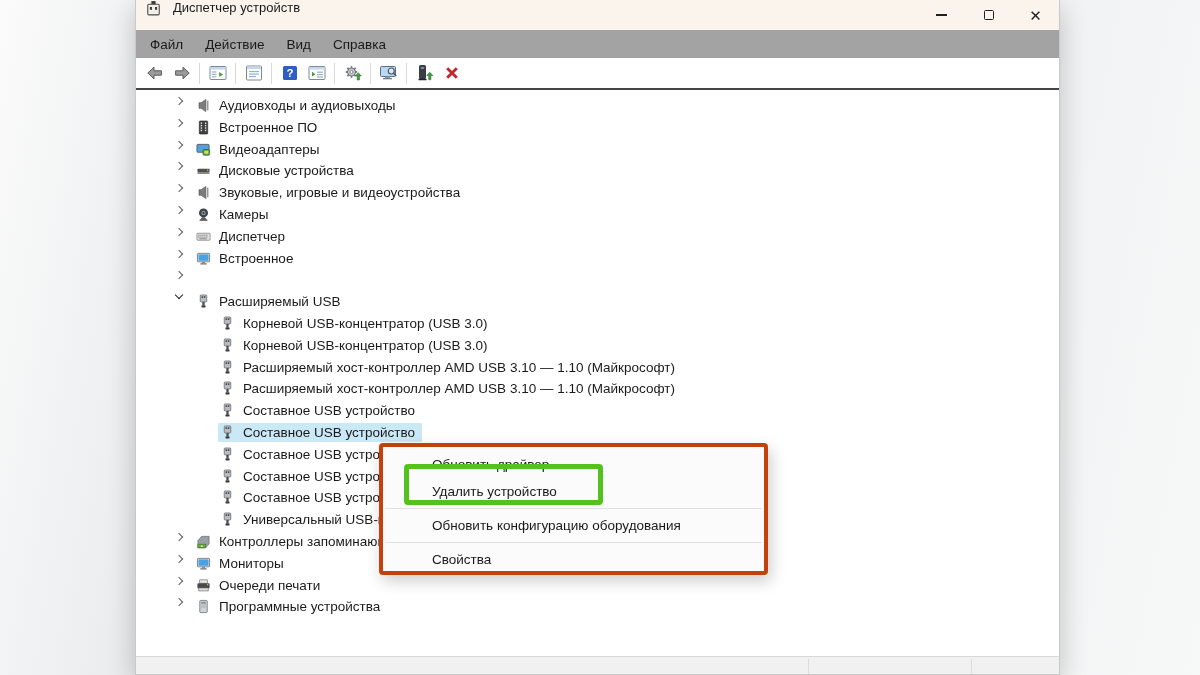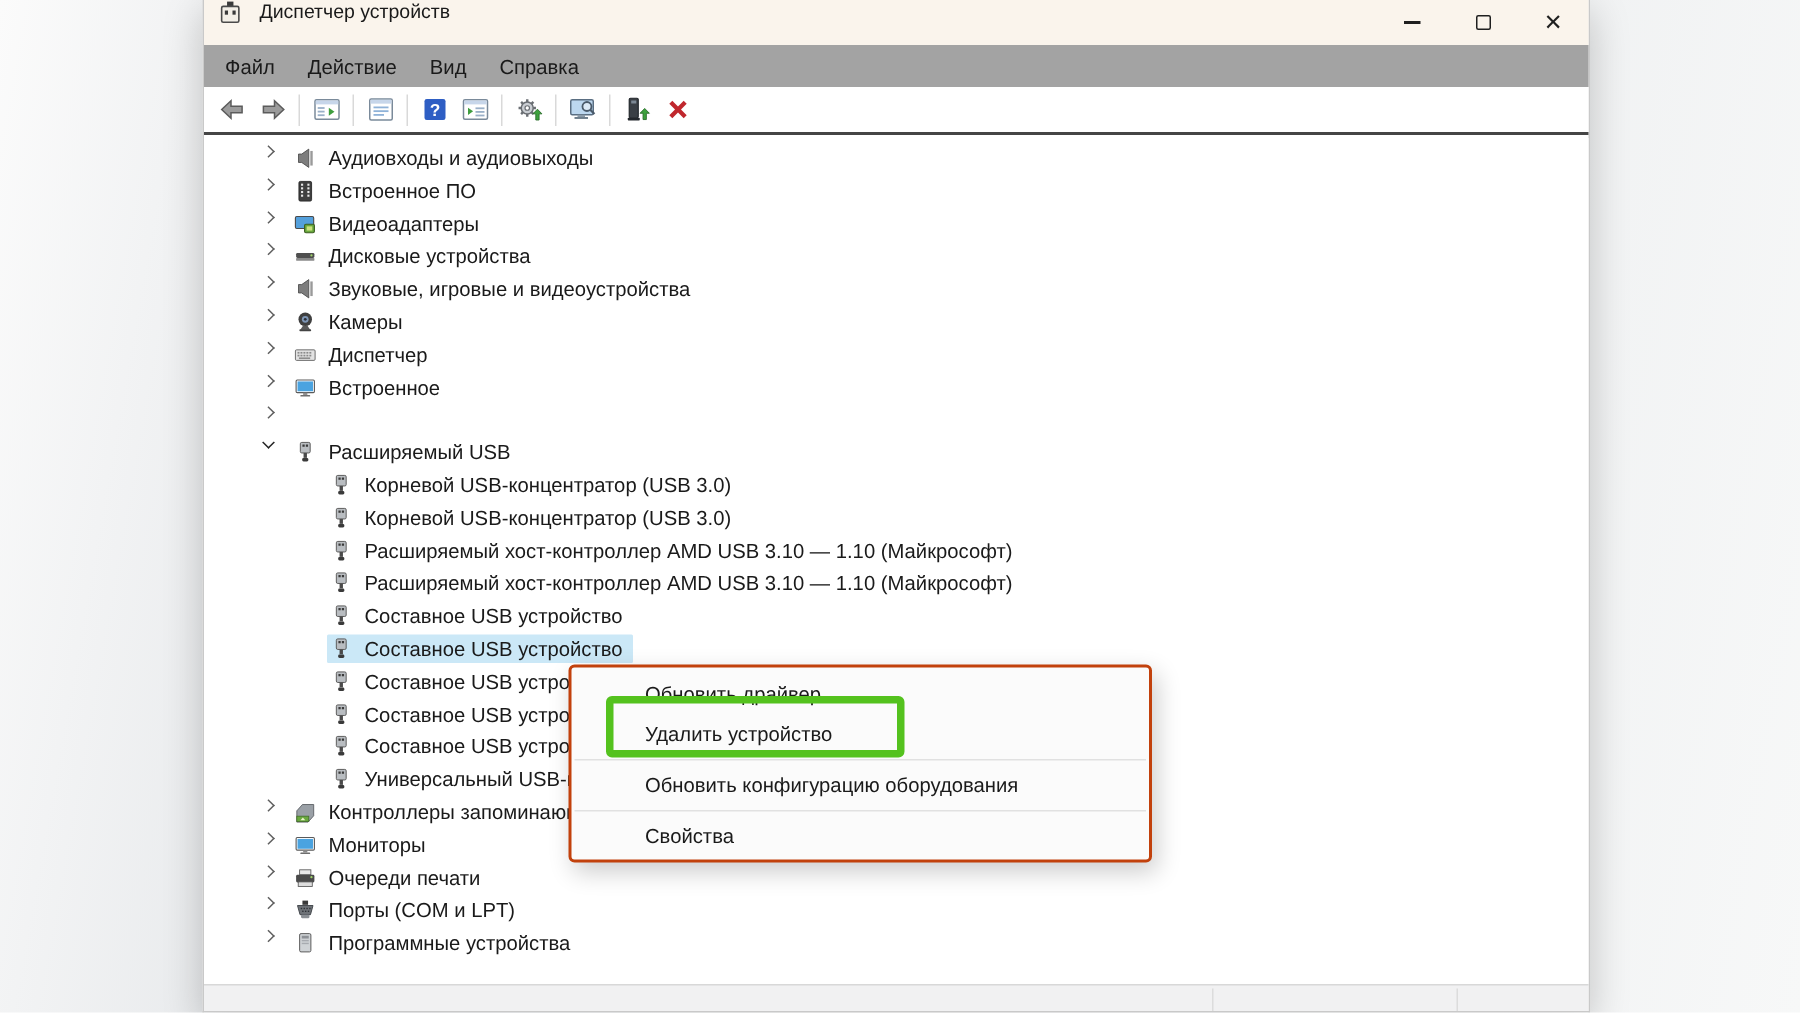--- a/index.html
+++ b/index.html
@@ -38,21 +38,21 @@
     border-right:1.5px solid #5f5f5f; border-bottom:1.5px solid #5f5f5f; transform:rotate(-45deg); }
   .chev.expanded::after { transform:rotate(45deg); left:2px; top:0; border-color:#222; }
   .trow.child .chev { visibility:hidden; margin-left:50px; }
   .row-inner { display:flex; align-items:center; margin-left:10px; padding:2px 7px 2px 2px; border-radius:1px; }
   .trow.selected .row-inner { background:#cbe8f7; }
   .ticon { width:15px; height:15px; flex:none; display:flex; }
   .tlabel { font-size:13.5px; margin-left:8px; }
   
   .context-menu {
     position:absolute; left:243px; top:443px; width:389px; height:132px;
-    background:#fbfbfb; border:2px solid #c2410c; border-radius:4px;
+    background:#fbfbfb; border:4px solid #c2410c; border-radius:4px;
     box-shadow:3px 6px 16px rgba(0,0,0,.20); z-index:5; padding-top:4px;
   }
   .cm-item { height:27px; line-height:27px; padding-left:49px; font-size:13.5px; }
   .cm-item.bold { font-weight:normal; }
   .cm-sep { height:1px; background:#e1e1e1; margin:3px 2px; }
   .annotation-box {
     position:absolute; left:268px; top:464px; width:199px; height:41px;
     border:5px solid #54c21e; border-radius:4px; z-index:7; pointer-events:none;
   }
   
@@ -539,42 +539,20 @@
               <rect x="4" y="2" width="8" height="3.5" fill="#e8e8e8" stroke="#555" stroke-width=".6"></rect>
               <rect x="1.5" y="5.5" width="13" height="5.5" rx="1" fill="#4a4a4a"></rect>
               <rect x="3" y="10.6" width="10" height="3.2" fill="#dedede" stroke="#555" stroke-width=".6"></rect>
               <circle cx="12.4" cy="7.2" r=".8" fill="#9fd468"></circle>
             </svg>
           </span>
           <span class="tlabel">Очереди печати</span>
         </span>
     </div>
 
-    <div class="trow">
-      <span class="chev"></span>
-      <span class="row-inner">
-          <span class="ticon">
-            <svg width="15" height="15" viewBox="0 0 16 16">
-              <rect x="6" y="1.5" width="4" height="3" fill="#3a3a3a"></rect>
-              <path d="M2.5 5h11l-1.8 6.5H4.3z" fill="#6e7277" stroke="#43474c" stroke-width=".7"></path>
-              <g fill="#2e3136">
-                <rect x="4.8" y="6.6" width="1" height="1"></rect>
-                <rect x="6.8" y="6.6" width="1" height="1"></rect>
-                <rect x="8.8" y="6.6" width="1" height="1"></rect>
-                <rect x="10.8" y="6.6" width="1" height="1"></rect>
-                <rect x="5.8" y="8.6" width="1" height="1"></rect>
-                <rect x="7.8" y="8.6" width="1" height="1"></rect>
-                <rect x="9.8" y="8.6" width="1" height="1"></rect>
-              </g>
-              <rect x="5" y="11.5" width="6" height="2.5" rx=".8" fill="#8a8e93"></rect>
-            </svg>
-          </span>
-          <span class="tlabel">Порты (COM и LPT)</span>
-        </span>
-    </div>
 
     <div class="trow">
       <span class="chev"></span>
       <span class="row-inner">
           <span class="ticon">
             <svg width="15" height="15" viewBox="0 0 16 16">
               <rect x="4" y="1.5" width="8" height="13" rx="1" fill="#cfd3d6" stroke="#5a5a5a" stroke-width=".7"></rect>
               <rect x="5.5" y="3" width="5" height="2" fill="#8d9196"></rect>
               <rect x="5.5" y="6" width="5" height="1" fill="#a7abb0"></rect>
               <rect x="5.5" y="8" width="5" height="1" fill="#a7abb0"></rect>

